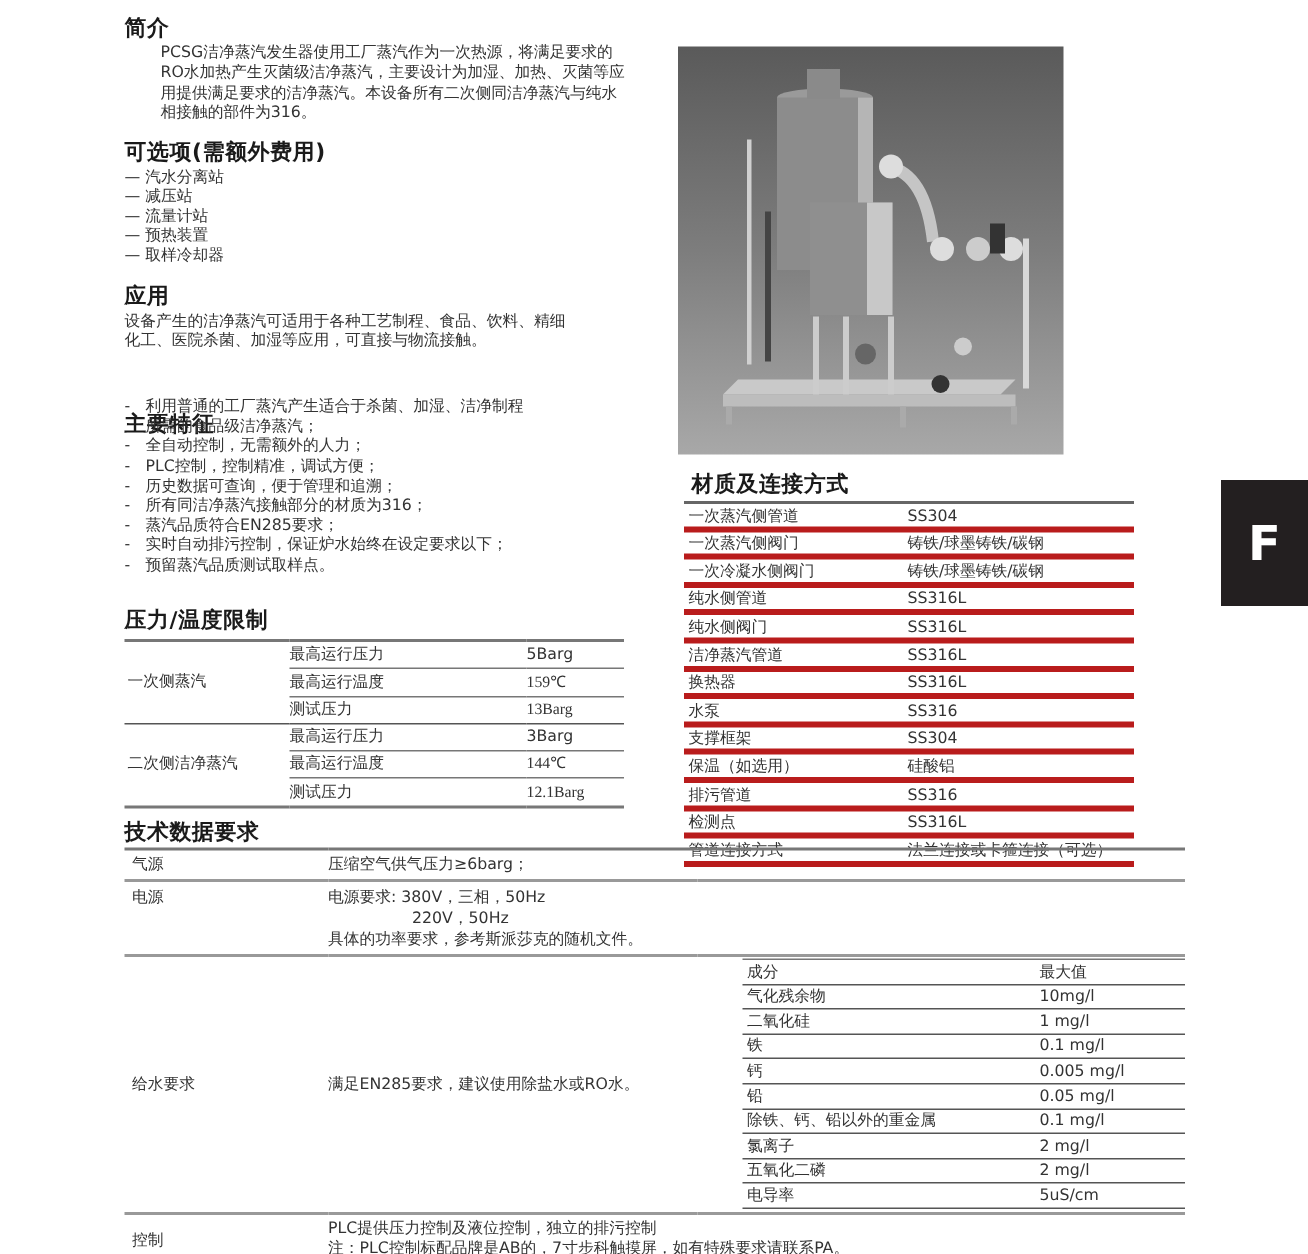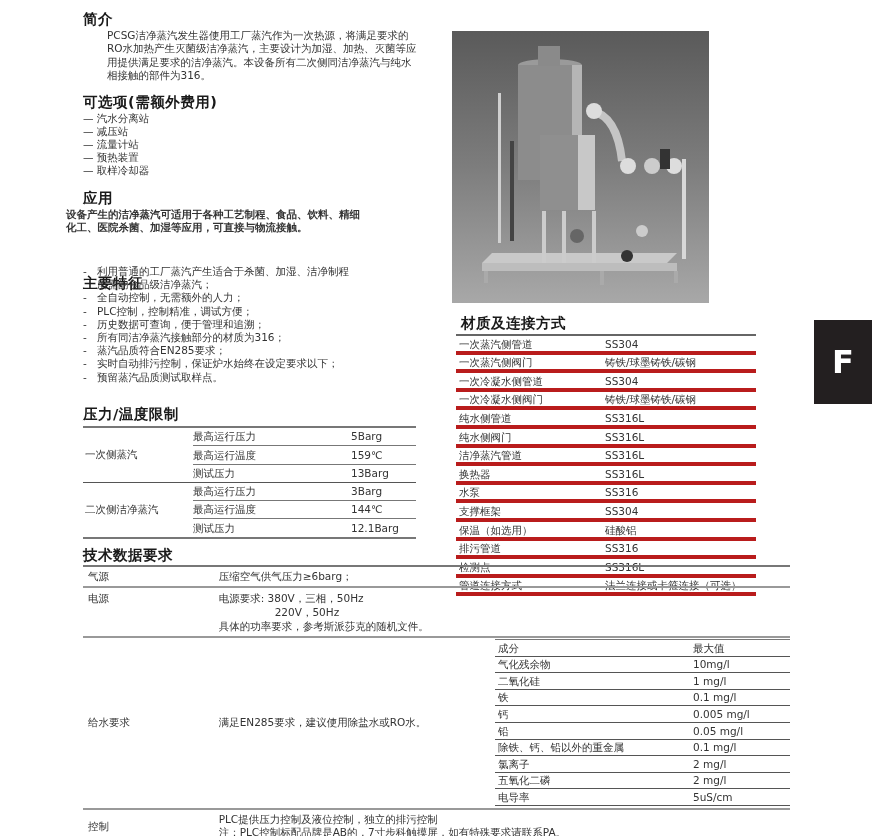--- a/index.html
+++ b/index.html
@@ -17,21 +17,21 @@
   ul.feat { list-style: none; margin: 0; padding: 0; }
   ul.feat li { font-size: 10.5px; line-height: 13.2px; white-space: nowrap; color: #333; position: relative; padding-left: 14px; }
   ul.feat li .dash { position: absolute; left: 0; top: 0; }
   ul.feat li .cont { display: block; }
 
   
   .pt { border-collapse: collapse; font-size: 10.5px; color: #333; }
   .pt td { padding: 0; height: 17.3px; line-height: 17px; vertical-align: bottom; white-space: nowrap; }
   .pt .grp { vertical-align: middle; padding-left: 2px; }
   .pt .sep td { border-top: 1px solid #555; }
-  .pt .sub td.l, .pt .sub td.v { border-top: 1px solid #777; }
+  .pt .sub td.l, .pt .sub td.v { border-top: 1px solid #777; font-family: Liberation Serif, serif; }
 
   
   .mt { border-collapse: collapse; font-size: 10.5px; color: #333; }
   .mt td { padding: 0 0 0 3px; height: 14.6px; line-height: 14px; border-bottom: 4px solid #b91c1c; vertical-align: bottom; white-space: nowrap; }
   .mt tr:first-child td { border-top: 2px solid #666; }
 
   
   .tt { border-collapse: collapse; font-size: 10.5px; color: #333; }
   .tt > tbody > tr > td { padding: 0; vertical-align: top; }
   .tt > tbody > tr { border-bottom: 2px solid #999; }
@@ -61,21 +61,21 @@
 <div class="abs h2" style="left:83px; top:93px;">可选项(需额外费用)</div>
 <ul class="abs opt" style="left:83px; top:112px;">
   <li>— 汽水分离站</li>
   <li>— 减压站</li>
   <li>— 流量计站</li>
   <li>— 预热装置</li>
   <li>— 取样冷却器</li>
 </ul>
 
 <div class="abs h2" style="left:83px; top:189px;">应用</div>
-<div class="abs p" style="left:66px; top:208px;font-weight:bold;">
+<div class="abs p" style="left:83px; top:208px;">
   <span class="line">设备产生的洁净蒸汽可适用于各种工艺制程、食品、饮料、精细</span>
   <span class="line">化工、医院杀菌、加湿等应用，可直接与物流接触。</span>
 </div>
 
 <div class="abs h2" style="left:83px; top:245px;margin-top:29px;">主要特征</div>
 <ul class="abs feat" style="left:83px; top:265px;">
   <li><span class="dash">-</span><span>利用普通的工厂蒸汽产生适合于杀菌、加湿、洁净制程</span><span class="cont">所需的食品级洁净蒸汽；</span></li>
   <li><span class="dash">-</span><span>全自动控制，无需额外的人力；</span></li>
   <li><span class="dash">-</span><span>PLC控制，控制精准，调试方便；</span></li>
   <li><span class="dash">-</span><span>历史数据可查询，便于管理和追溯；</span></li>
@@ -168,24 +168,20 @@
   <tbody>
     <tr>
         <td>一次蒸汽侧管道</td>
         <td>SS304</td>
       </tr>
     <tr>
         <td>一次蒸汽侧阀门</td>
         <td>铸铁/球墨铸铁/碳钢</td>
       </tr>
     <tr>
-        <td>一次冷凝水侧管道</td>
-        <td>SS304</td>
-      </tr>
-    <tr>
         <td>一次冷凝水侧阀门</td>
         <td>铸铁/球墨铸铁/碳钢</td>
       </tr>
     <tr>
         <td>纯水侧管道</td>
         <td>SS316L</td>
       </tr>
     <tr>
         <td>纯水侧阀门</td>
         <td>SS316L</td>

